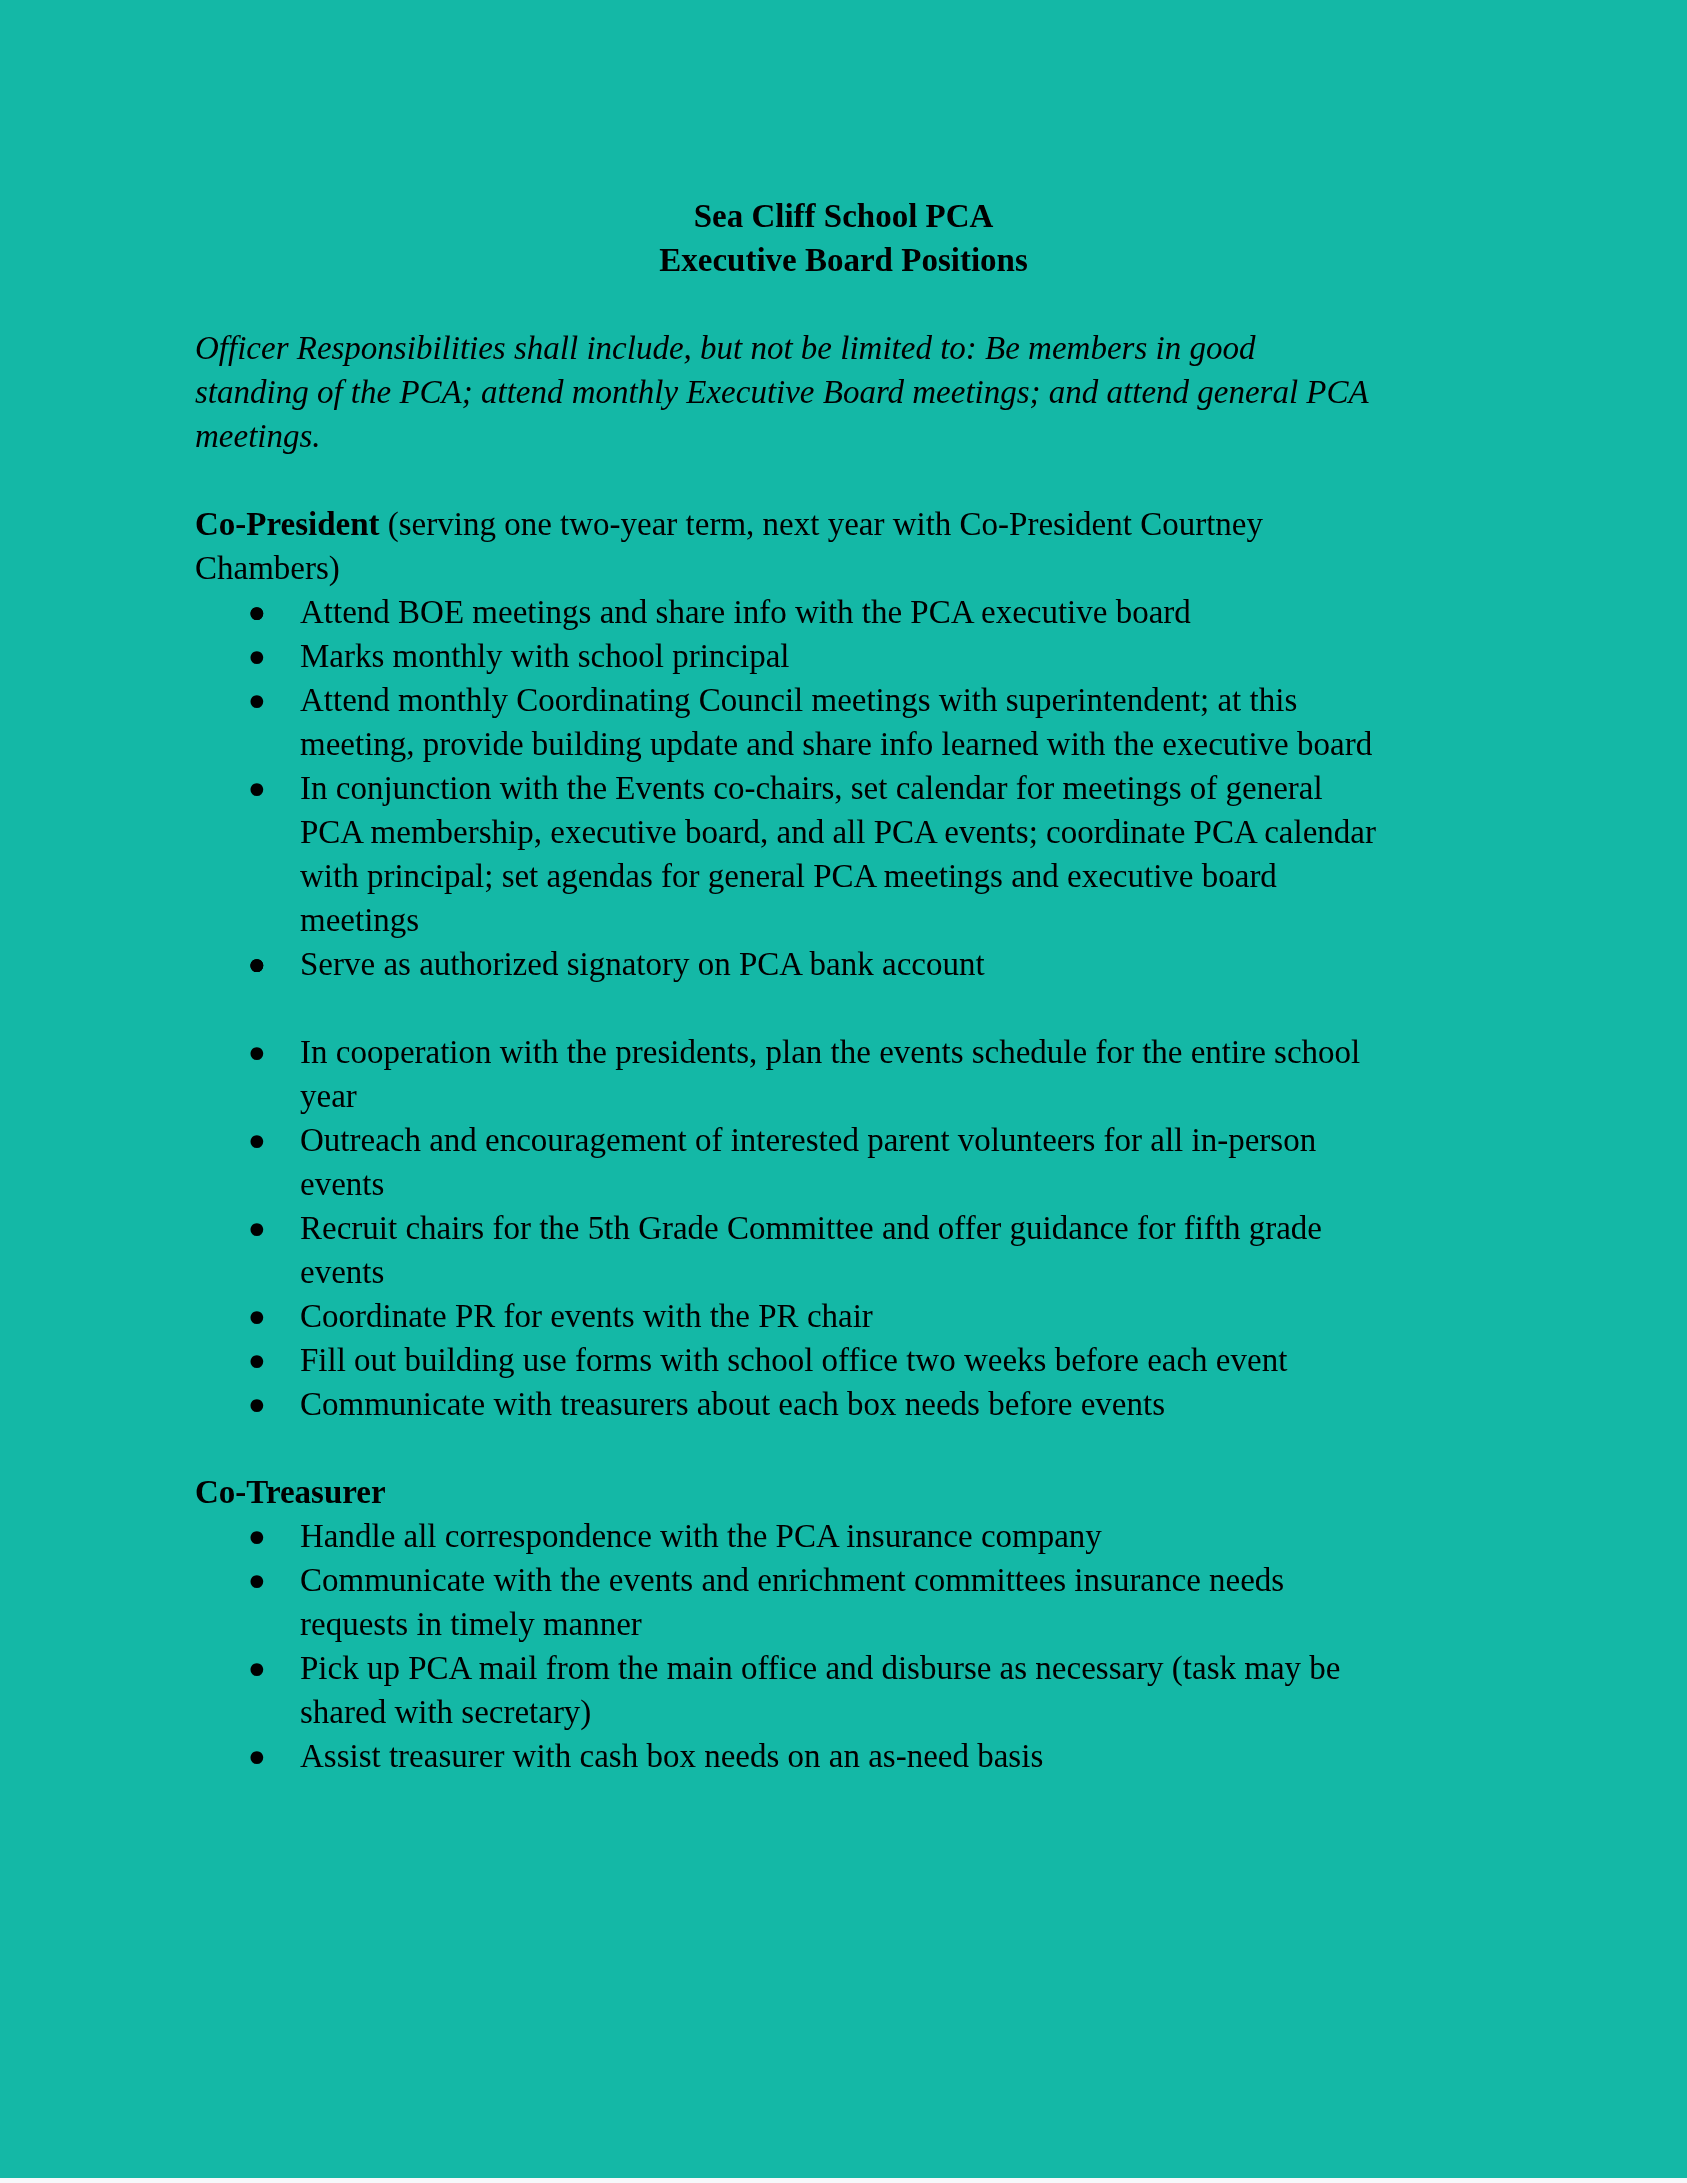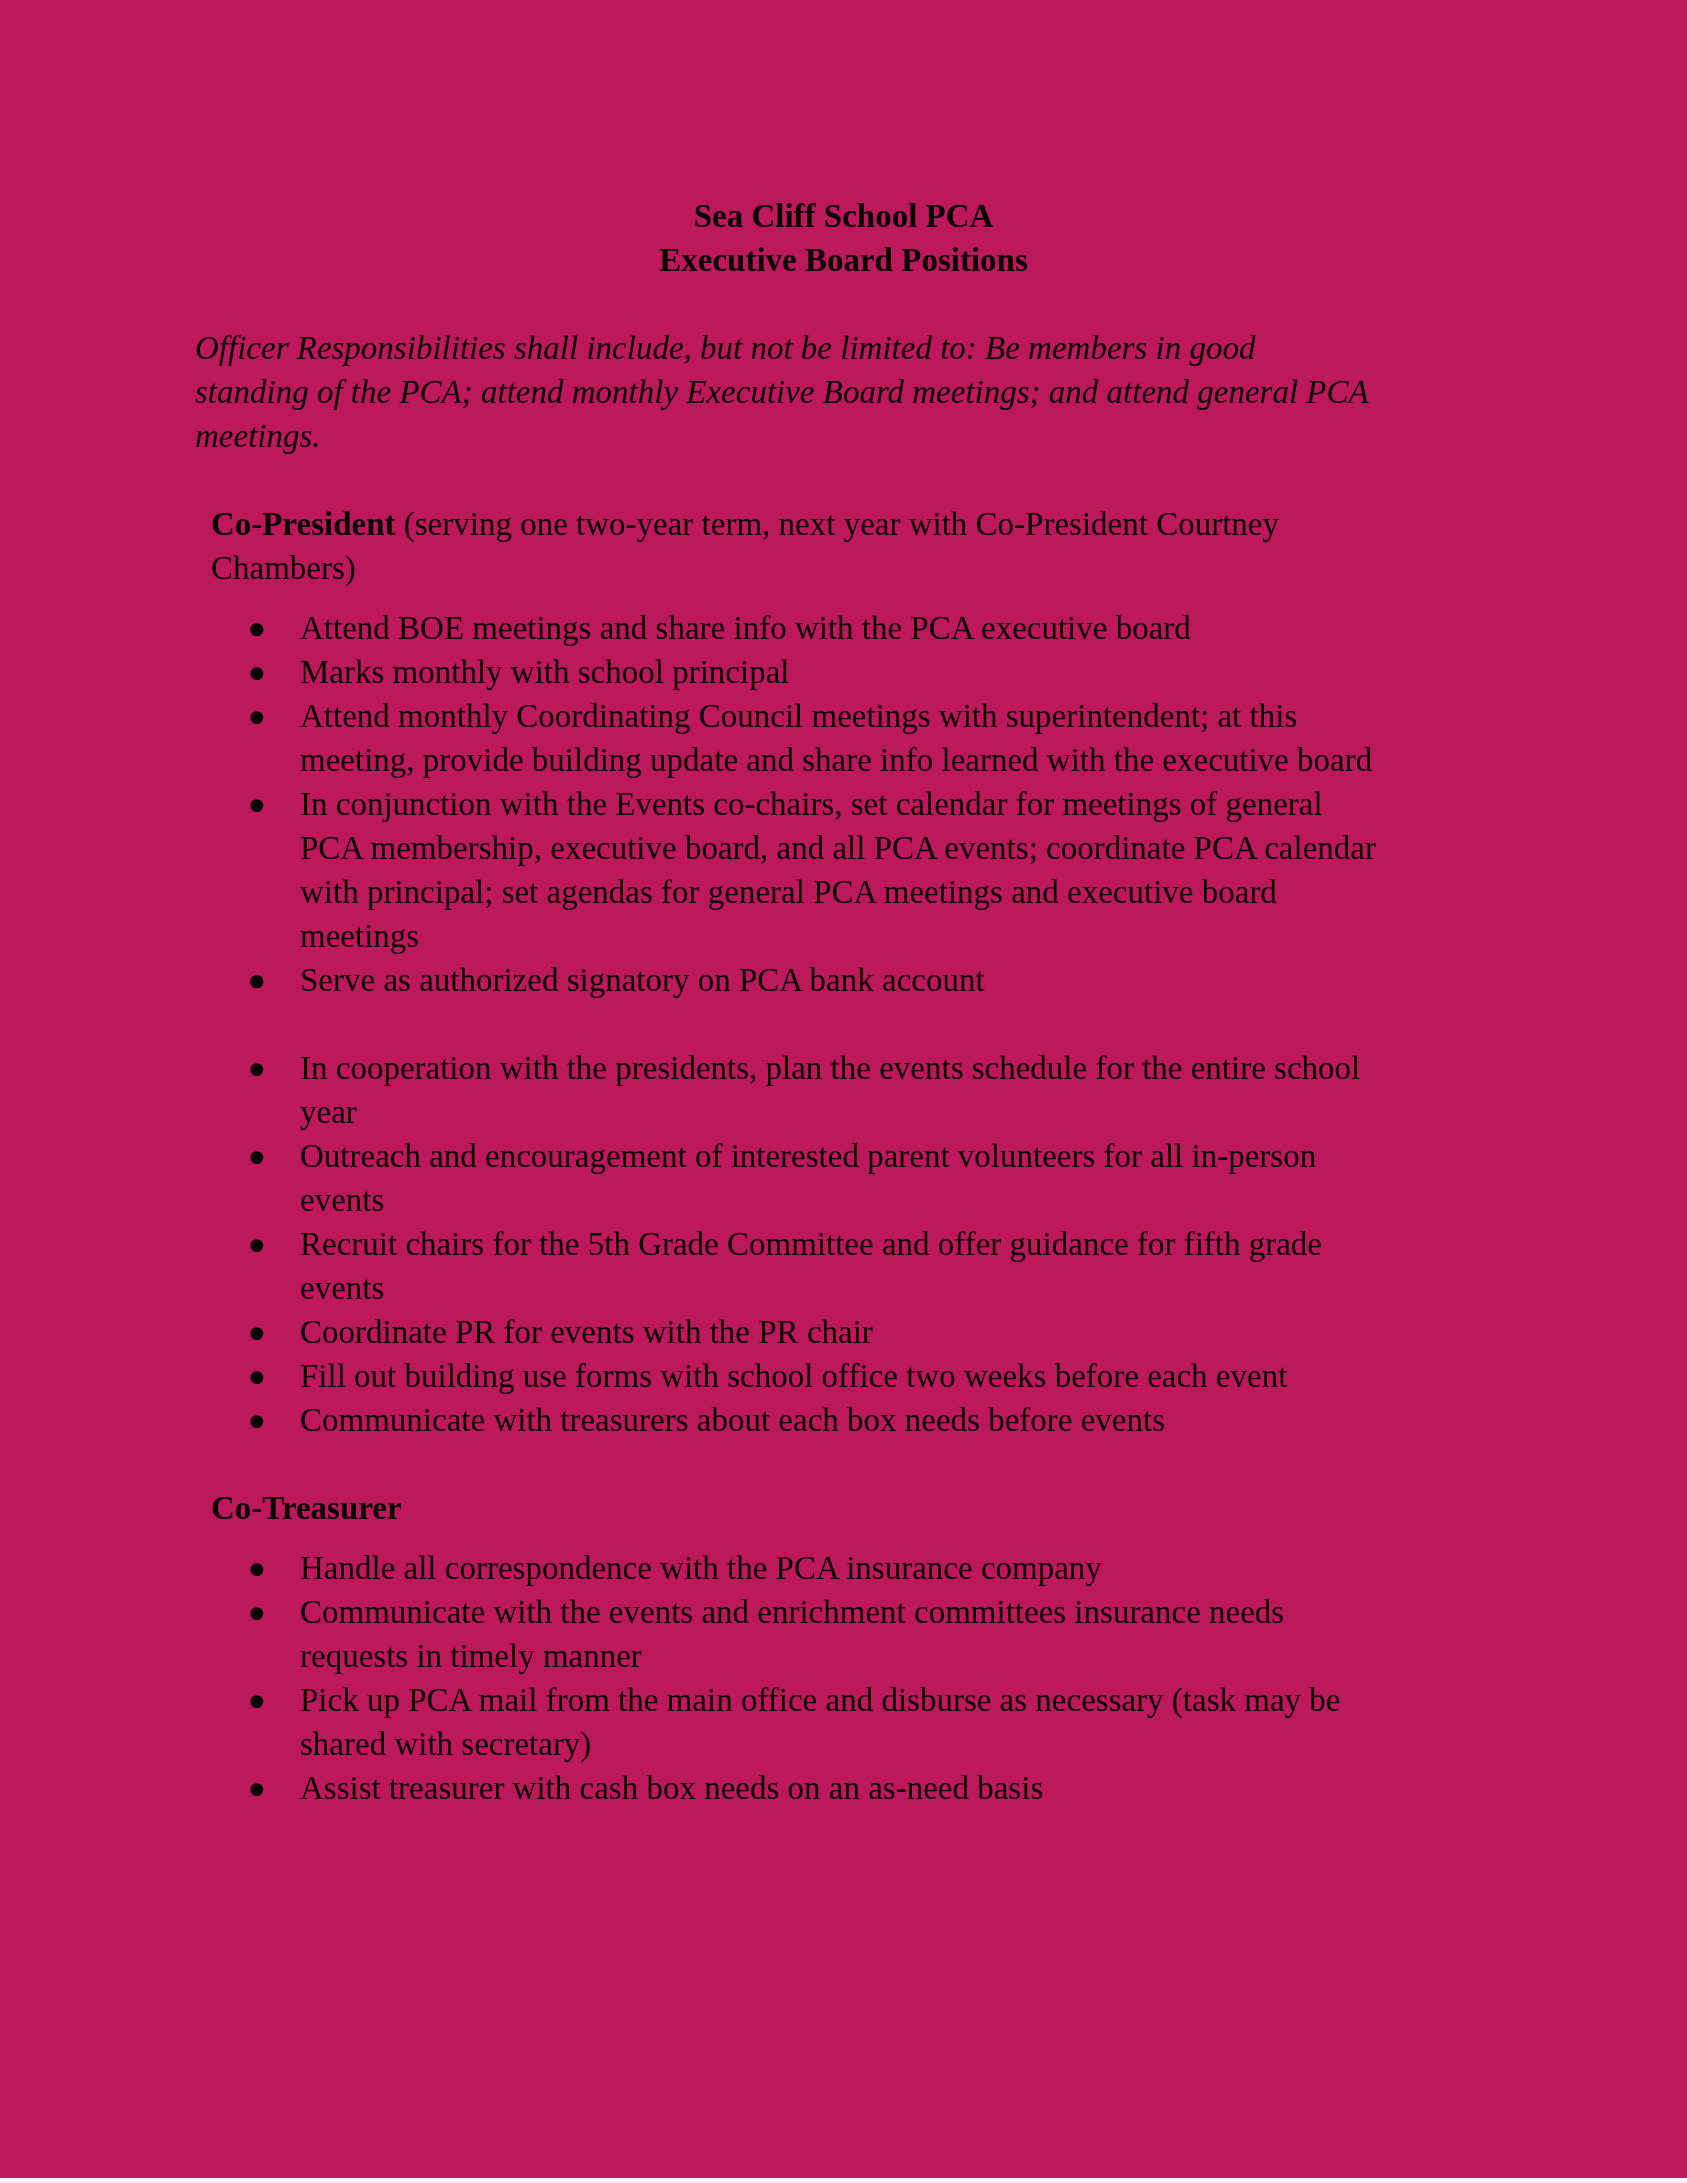--- a/index.html
+++ b/index.html
@@ -10,21 +10,21 @@
     width: 1687px;
     height: 2183px;
     background: #ffffff;
     color: #000000;
     font-family: "Liberation Serif", "DejaVu Serif", serif;
   }
   .page {
     position: relative;
     width: 1687px;
     height: 2183px;
-    background: #be185d;
+    background: #14b8a6;
     overflow: hidden;
   }
   .content {
     position: absolute;
     top: 0;
     left: 0;
     padding: 194px 195px 0 195px;
     width: 1297px;
     font-size: 33px;
     line-height: 44px;
@@ -35,21 +35,21 @@
   }
   .intro {
     margin: 44px 0 0 0;
     white-space: pre-line;
     font-style: italic;
   }
   .section {
     margin-top: 44px;
   }
   .heading {
-    margin: 16px;
+    margin: 0;
     font-size: 33px;
     line-height: 44px;
     font-weight: normal;
   }
   .hb {
     font-weight: bold;
     white-space: pre-line;
   }
   .hr {
     white-space: pre-line;

